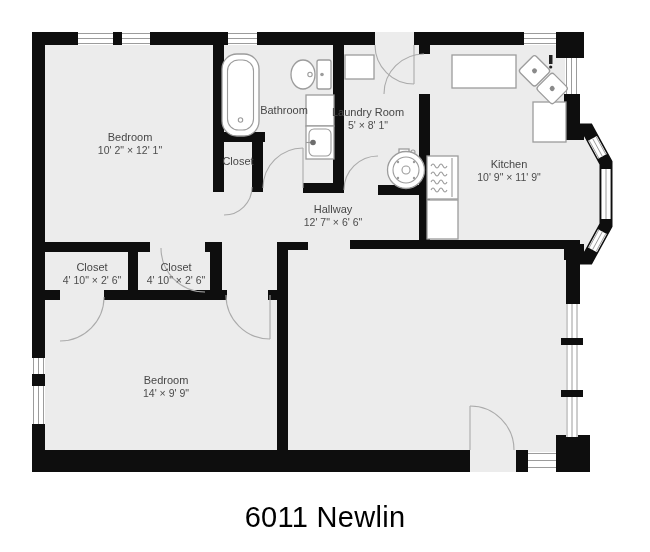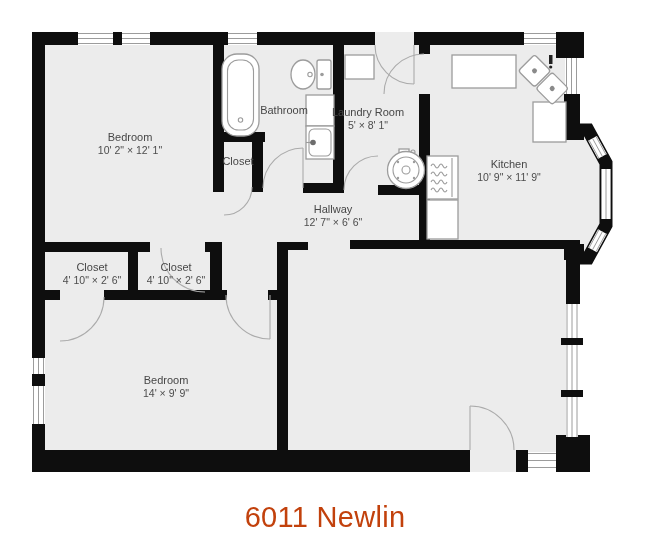--- a/index.html
+++ b/index.html
@@ -10,21 +10,21 @@
   .win{fill:#ffffff;}
   .win-line{stroke:#9c9c9c;stroke-width:1;}
   .fx{fill:#ffffff;stroke:#9c9c9c;stroke-width:1.3;}
   .fxl{fill:none;stroke:#9c9c9c;stroke-width:1.1;}
   .arc{fill:none;stroke:#ababab;stroke-width:1.1;}
   .leaf{stroke:#ababab;stroke-width:1.1;}
   .room-label{position:absolute;transform:translateX(-50%);text-align:center;
               color:#474747;font-size:11px;line-height:12.5px;white-space:nowrap;}
   .room-label .dims{font-size:10.5px;color:#4c4c4c;}
   .plan-title{position:absolute;left:0;right:0;top:501px;text-align:center;
-              font-size:29px;color:#c2410c;letter-spacing:.3px;}
+              font-size:29px;color:#000000;letter-spacing:.3px;}
 </style>
 </head>
 <body>
 
 <div class="canvas">
 <svg width="650" height="552" viewBox="0 0 650 552">
 
   <g>
     <path d="M38,38 H572 V466 H38 Z" fill="#ececec"></path>
     <path d="M572,134 L592,134 L608,164 L608,224 L592,254 L572,254 Z" fill="#ececec"></path>

